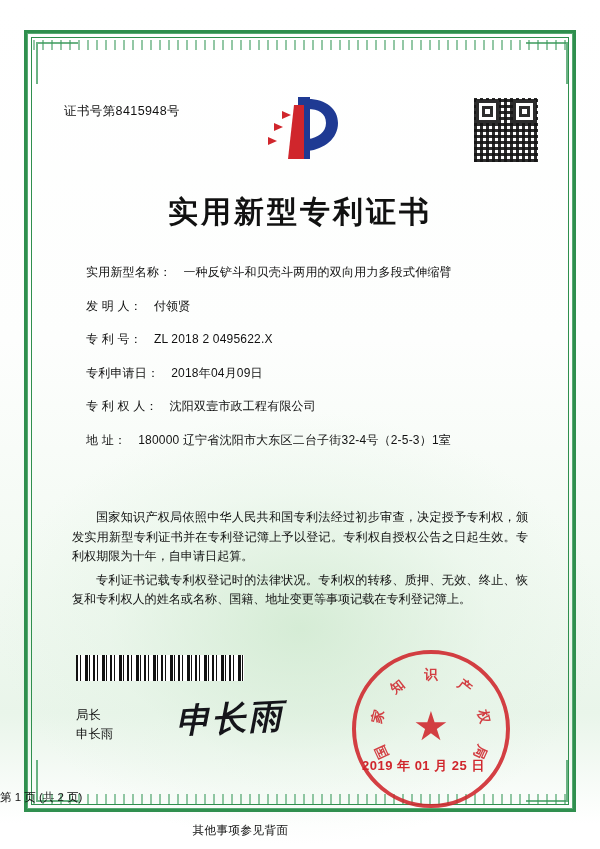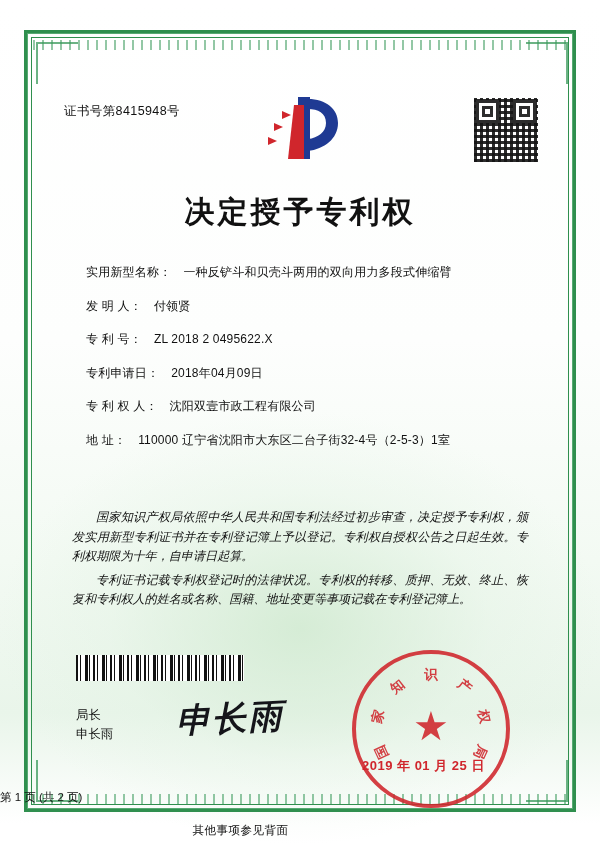--- a/index.html
+++ b/index.html
@@ -153,21 +153,21 @@
   
   .paras {
     position: absolute;
     left: 72px; top: 508px;
     width: 456px;
     font-size: 12.1px;
     line-height: 19.5px;
     color: #111;
     text-align: justify;
   }
-  .paras p { margin: 0 0 4px 0; text-indent: 24px; font-style: italic; }
+  .paras p { margin: 0 0 4px 0; text-indent: 24px; }
 
   
   .barcode {
     position: absolute;
     left: 76px; top: 655px;
     width: 168px; height: 26px;
     background-image:
       repeating-linear-gradient(90deg,
         #111 0 2px, #fff 2px 4px, #111 4px 5px, #fff 5px 9px,
         #111 9px 12px, #fff 12px 13px, #111 13px 14px, #fff 14px 17px);
@@ -275,21 +275,21 @@
       <path d="M34 2 L46 2 L46 64 L34 64 Z" fill="#1f3a93"></path>
       <path d="M30 10 L40 10 L40 64 L24 64 Z" fill="#d0262c"></path>
       <path d="M18 16 L27 20 L18 24 Z" fill="#d0262c"></path>
       <path d="M10 28 L19 32 L10 36 Z" fill="#d0262c"></path>
       <path d="M4 42 L13 46 L4 50 Z" fill="#d0262c"></path>
     </svg>
   </div>
 
   <div class="qr"></div>
 
-  <div class="title">决定授予专利权</div>
+  <div class="title">实用新型专利证书</div>
 
   <div class="fields">
     <div class="row">
       <span class="label">实用新型名称：</span>
       <span class="value">一种反铲斗和贝壳斗两用的双向用力多段式伸缩臂</span>
     </div>
     <div class="row">
       <span class="label">发 明 人：</span>
       <span class="value">付领贤</span>
     </div>
@@ -300,21 +300,21 @@
     <div class="row">
       <span class="label">专利申请日：</span>
       <span class="value">2018年04月09日</span>
     </div>
     <div class="row">
       <span class="label">专 利 权 人：</span>
       <span class="value">沈阳双壹市政工程有限公司</span>
     </div>
     <div class="row addr">
       <span class="label">地        址：</span>
-      <span class="value">110000 辽宁省沈阳市大东区二台子街32-4号（2-5-3）1室</span>
+      <span class="value">180000 辽宁省沈阳市大东区二台子街32-4号（2-5-3）1室</span>
     </div>
   </div>
 
   <div class="paras">
     <p>国家知识产权局依照中华人民共和国专利法经过初步审查，决定授予专利权，颁发实用新型专利证书并在专利登记簿上予以登记。专利权自授权公告之日起生效。专利权期限为十年，自申请日起算。</p>
     <p>专利证书记载专利权登记时的法律状况。专利权的转移、质押、无效、终止、恢复和专利权人的姓名或名称、国籍、地址变更等事项记载在专利登记簿上。</p>
   </div>
 
   <div class="barcode"></div>
 

